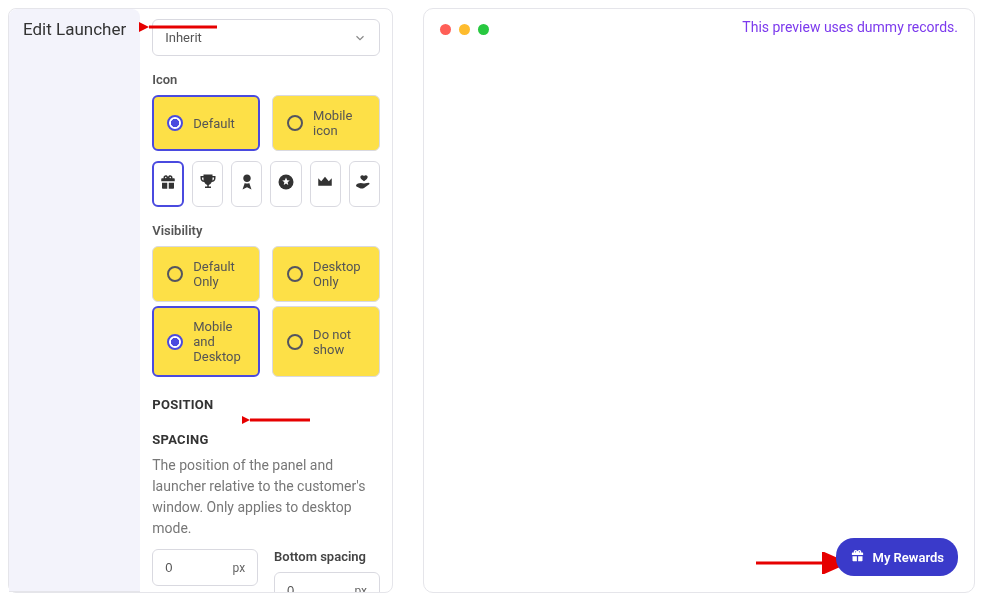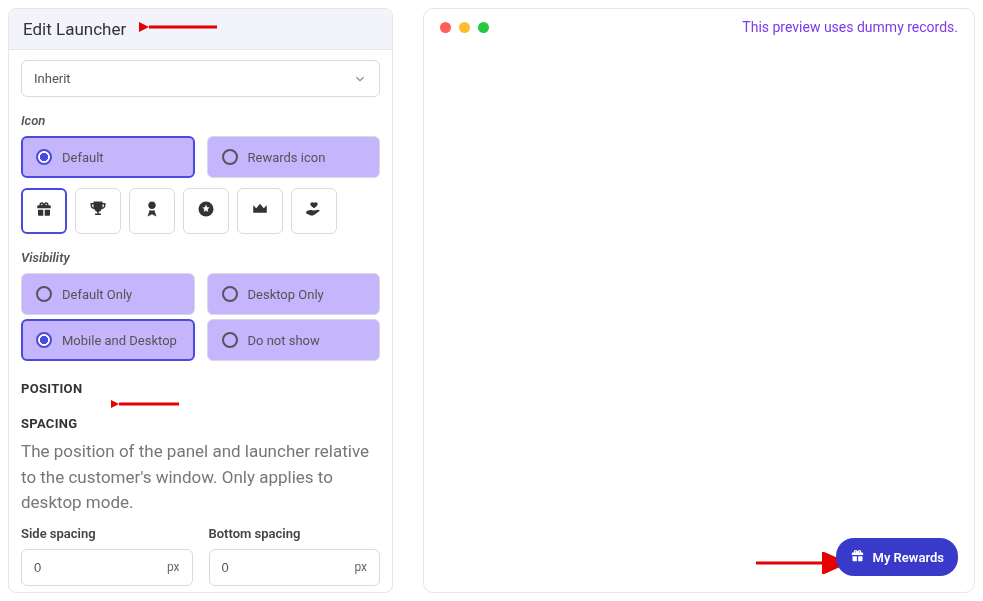--- a/index.html
+++ b/index.html
@@ -14,21 +14,21 @@
     padding: 8px;
     width: 983px;
     height: 601px;
   }
   
   .left-panel {
     width: 385px;
     border: 1px solid #e5e5ea;
     border-radius: 8px;
     display: flex;
-    flex-direction: column;
+    flex-direction: row;
     position: relative;
     background: #fff;
   }
   .panel-header {
     background: #f3f3fb;
     border-bottom: 1px solid #e5e5ea;
     border-radius: 8px 8px 0 0;
     padding: 10px 14px;
     font-size: 17px;
     color: #333;
@@ -65,21 +65,20 @@
     display: inline-flex; align-items: center; justify-content: center;
     color: #888;
   }
   .chevron svg { width: 14px; height: 14px; stroke: #888; }
 
   .section-label {
     font-size: 13px;
     font-weight: 600;
     color: #555;
     margin: 16px 0 8px 0;
-    font-style: italic;
   }
   .section-heading {
     font-size: 13px;
     font-weight: 700;
     color: #333;
     margin: 20px 0 8px 0;
     letter-spacing: 0.3px;
   }
 
   .option-row {
@@ -88,21 +87,21 @@
   }
   .option-box {
     flex: 1;
     border: 1px solid #d9d9e0;
     border-radius: 6px;
     padding: 12px 14px;
     display: flex;
     align-items: center;
     gap: 10px;
     cursor: pointer;
-    background: #c4b5fd;
+    background: #fde047;
     font-size: 13px;
     color: #555;
   }
   .option-box.selected {
     border: 2px solid #4a4adf;
     padding: 11px 13px;
   }
   .radio {
     width: 16px; height: 16px;
     border-radius: 50%;
@@ -133,21 +132,21 @@
     background: #fff;
     color: #333;
   }
   .icon-cell.selected {
     border: 2px solid #4a4adf;
   }
   .icon-cell svg { width: 18px; height: 18px; }
   .mt12 { margin-top: 4px; }
 
   .desc {
-    font-size: 17px;
+    font-size: 14px;
     color: #777;
     line-height: 1.5;
     margin-top: 6px;
   }
 
   .spacing-row {
     display: flex;
     gap: 16px;
     margin-top: 10px;
   }
@@ -179,21 +178,21 @@
   .right-panel {
     flex: 1;
     border: 1px solid #e5e5ea;
     border-radius: 10px;
     position: relative;
     background: #fff;
     overflow: hidden;
   }
   .preview-topbar {
     display: flex;
-    align-items: center;
+    align-items: flex-end;
     padding: 10px 16px;
     gap: 8px;
   }
   .dots { display: flex; gap: 8px; }
   .dot { width: 11px; height: 11px; border-radius: 50%; }
   .dot.red { background: #ff5f57; }
   .dot.yellow { background: #febc2e; }
   .dot.green { background: #28c840; }
   .preview-msg {
     margin-left: auto;
@@ -259,21 +258,21 @@
       </div>
 
       <div class="section-label">Icon</div>
       <div class="option-row">
         <div class="option-box selected">
           <span class="radio filled"></span>
           <span>Default</span>
         </div>
         <div class="option-box">
           <span class="radio"></span>
-          <span>Rewards icon</span>
+          <span>Mobile icon</span>
         </div>
       </div>
 
       <div class="icon-grid">
         <div class="icon-cell selected">
           <span>
             <svg viewBox="0 0 24 24" fill="currentColor">
                 <path d="M20 7h-2.2c.1-.3.2-.6.2-1 0-1.7-1.3-3-3-3-1.2 0-2.2.7-2.7 1.7L12 5l-.3-.3C11.2 3.7 10.2 3 9 3 7.3 3 6 4.3 6 6c0 .4.1.7.2 1H4c-.6 0-1 .4-1 1v3h18V8c0-.6-.4-1-1-1zM9 5c.6 0 1 .4 1 1s-.4 1-1 1-1-.4-1-1 .4-1 1-1zm6 0c.6 0 1 .4 1 1s-.4 1-1 1-1-.4-1-1 .4-1 1-1zM4 13v7c0 .6.4 1 1 1h6v-8H4zm9 8h6c.6 0 1-.4 1-1v-7h-7v8z"></path>
               </svg>
           </span>
@@ -350,21 +349,20 @@
             <line x1="68" y1="9" x2="8" y2="9" stroke="#e60000" stroke-width="3" marker-end="url(#ah2)"></line>
           </svg>
         </div>
       </div>
 
       <div class="section-heading">SPACING</div>
       <div class="desc">The position of the panel and launcher relative to the customer's window. Only applies to desktop mode.</div>
 
       <div class="spacing-row">
         <div class="spacing-col">
-          <div class="field-label">Side spacing</div>
           <div class="num-input">
             <input type="text" value="0" style="">
             <span class="unit">px</span>
           </div>
         </div>
         <div class="spacing-col">
           <div class="field-label">Bottom spacing</div>
           <div class="num-input">
             <input type="text" value="0" style="">
             <span class="unit">px</span>

